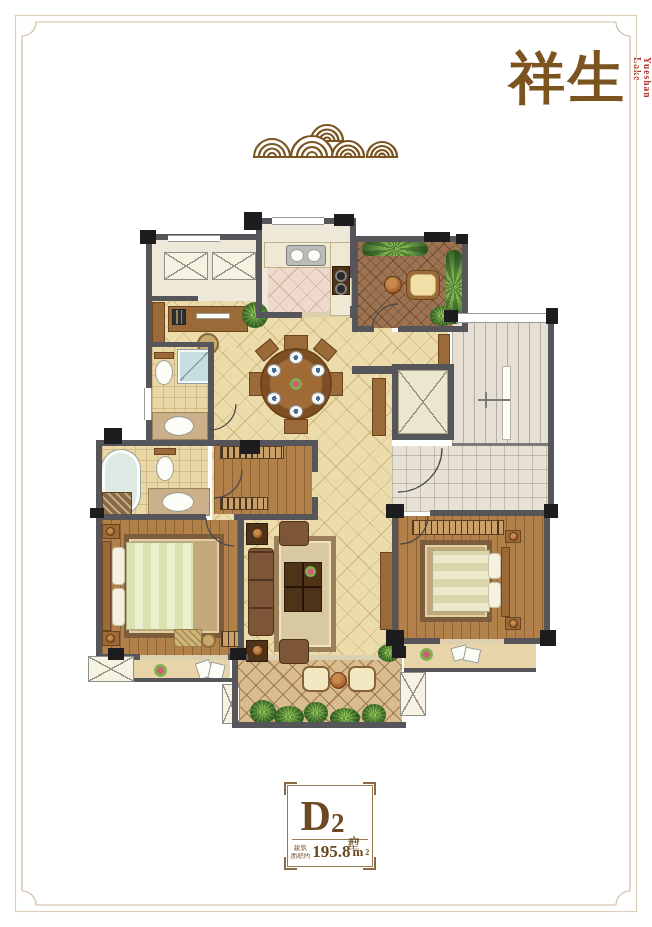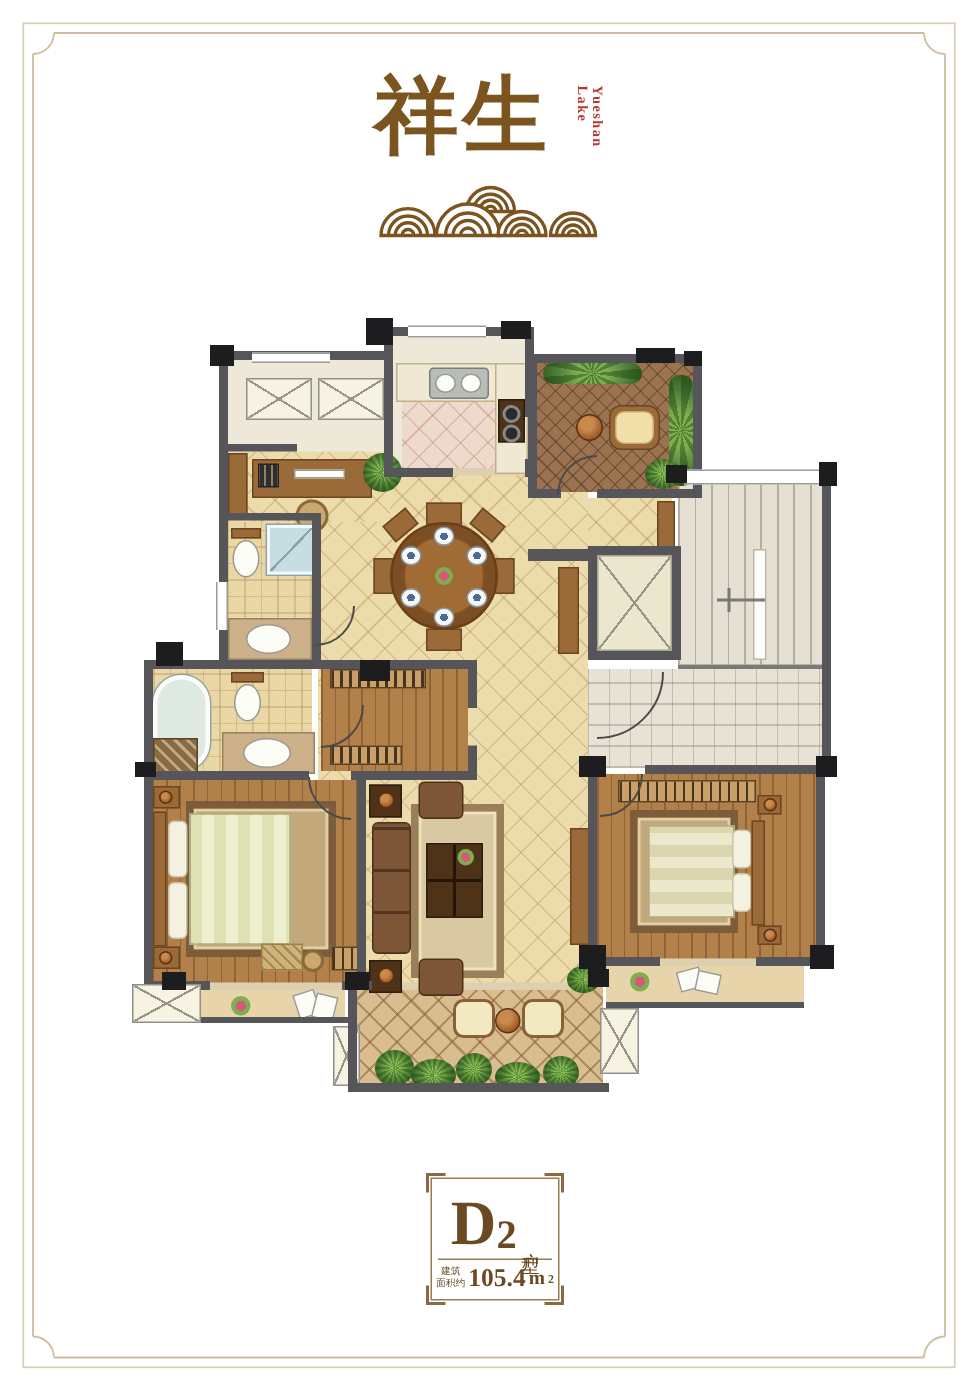--- a/index.html
+++ b/index.html
@@ -1,20 +1,20 @@
 <!DOCTYPE html>
 <html><head>
 <meta charset="utf-8">
 <style>
   html,body{margin:0;padding:0;background:#fff;}
   .page{position:relative;width:652px;height:927px;background:#ffffff;overflow:hidden;
         font-family:"Liberation Serif",serif;}
   
-  .brand{position:absolute;top:50px;left:0;right:0;display:flex;justify-content:center;
-         align-items:flex-start;gap:15px;z-index:20;}
+  .brand{position:absolute;top:50px;left:0;right:0;display:flex;justify-content:flex-end;
+         align-items:flex-start;gap:5px;z-index:20;}
   .brand .t{font-weight:bold;font-size:56px;line-height:1.02;color:#7b5420;letter-spacing:3px;}
   .brand .sub{writing-mode:vertical-rl;font-size:9.5px;color:#b5382c;letter-spacing:1px;
               margin-top:7px;height:60px;font-weight:bold;}
   
   .unit-box{position:absolute;left:287px;top:785px;width:84px;height:80px;z-index:20;
             border:1px solid #9a7a50;background:#fff;color:#6b4a23;}
   .cb{position:absolute;width:11px;height:11px;border:0 solid #8a6a44;}
   .cb.tl{left:-4px;top:-4px;border-top-width:2px;border-left-width:2px;}
   .cb.tr{right:-4px;top:-4px;border-top-width:2px;border-right-width:2px;}
   .cb.bl{left:-4px;bottom:-4px;border-bottom-width:2px;border-left-width:2px;}
@@ -363,18 +363,18 @@
       <span class="ub-d">D</span>
       <span class="ub-2">2</span>
       <span class="ub-type">户型</span>
     </div>
     <div class="ub-div"></div>
     <div class="ub-bot">
       <span class="ub-lbl">
           <i>建筑</i>
           <i>面积约</i>
         </span>
-      <span class="ub-area">105.4</span>
+      <span class="ub-area">195.8</span>
       <span class="ub-unit">m</span>
       <sup class="ub-sup">2</sup>
     </div>
   </div>
 </div>
 
 </body></html>

